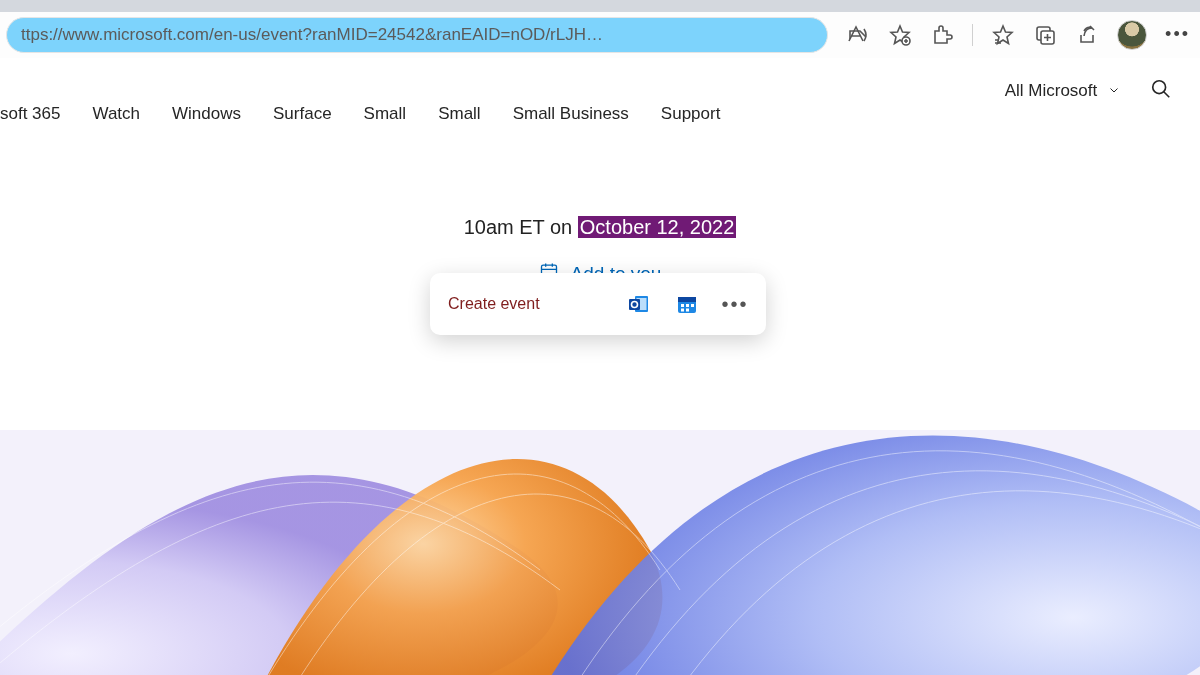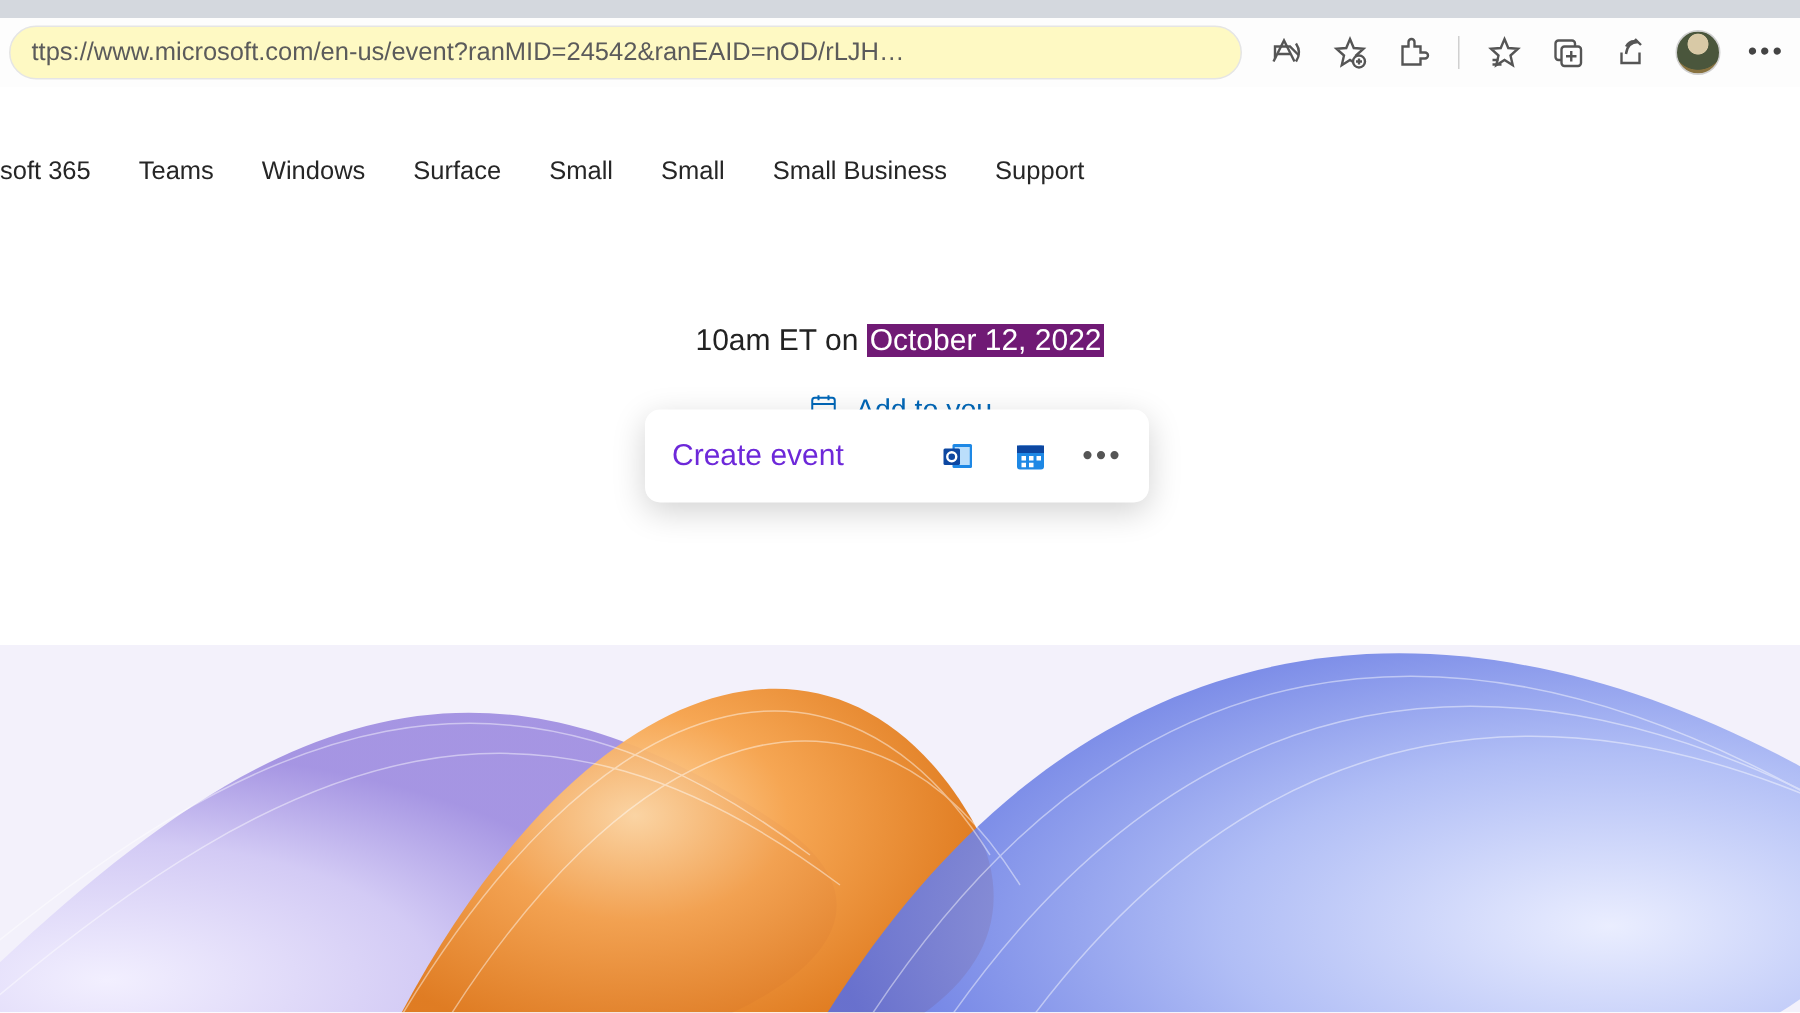--- a/index.html
+++ b/index.html
@@ -1,40 +1,40 @@
 <!DOCTYPE html>
 <html><head>
 <meta charset="utf-8">
 <style>
   * { box-sizing: border-box; margin: 0; padding: 0; }
   html, body { width: 1200px; height: 675px; font-family: "Segoe UI", Arial, sans-serif; overflow: hidden; background: #fff; }
   .tabstrip { height: 12px; background: #d4d8de; }
   .toolbar { display: flex; align-items: center; height: 46px; background: #fdfdfd; border-bottom: 1px solid #fdfdfd; padding: 0 10px 0 6px; }
-  .address { flex: 1; display: flex; align-items: center; height: 36px; background: #fef9c3; border: 1px solid #e5e5e5; border-radius: 18px; padding: 0 14px; font-size: 17px; color: #5b5b5b; }
+  .address { flex: 1; display: flex; align-items: center; height: 36px; background: #7dd3fc; border: 1px solid #e5e5e5; border-radius: 18px; padding: 0 14px; font-size: 17px; color: #5b5b5b; }
   .tool-icons { display: flex; align-items: center; gap: 18px; padding-left: 18px; }
   .tool-icons .sep { width: 1px; height: 22px; background: #d0d0d0; }
   .tool-icons .ico { width: 24px; height: 24px; display: flex; align-items: center; justify-content: center; }
   .tool-icons svg { stroke: #555; fill: none; stroke-width: 1.6; }
   .avatar { width: 30px; height: 30px; border-radius: 50%; background: radial-gradient(circle at 50% 30%, #d8c9a6 0 28%, #4a563c 30% 70%, #88723f 72% 100%); border: 1px solid #d0d0d0; }
   .more-dots { letter-spacing: 2px; font-size: 18px; color: #444; }
   .page { background: #fff; }
   .sitenav { display: flex; align-items: center; height: 66px; padding: 0 28px 0 0; }
   .nav-links { display: flex; gap: 32px; font-size: 17px; color: #262626; margin-top: 45px; }
   .nav-links .item { cursor: pointer; white-space: nowrap; }
   .nav-right { margin-left: auto; display: flex; align-items: center; gap: 30px; font-size: 17px; color: #262626; }
   .chev { display: inline-block; margin-left: 6px; }
   .search-ico svg { width: 22px; height: 22px; stroke: #262626; fill: none; stroke-width: 1.8; }
   .hero { text-align: center; padding-top: 74px; }
   .hero h1 { font-size: 36px; font-weight: 600; color: #111; }
   .dateline { margin-top: 18px; font-size: 20px; color: #222; }
   .dateline .hl { background: #701a75; color: #fff; padding: 0 2px; }
   .addcal { margin-top: 22px; display: inline-flex; align-items: center; gap: 12px; color: #0067b8; font-size: 19px; }
   .addcal .cal-ico svg { width: 20px; height: 20px; stroke: #0067b8; fill: none; stroke-width: 1.6; }
   .popover { position: absolute; left: 430px; top: 273px; width: 336px; height: 62px; background: #fff; border-radius: 10px; box-shadow: 0 6px 22px rgba(0,0,0,0.18); display: flex; align-items: center; padding: 0 18px; gap: 22px; }
-  .popover .lbl { font-size: 20px; color: #6d28d9; margin-right: auto; }
+  .popover .lbl { font-size: 16px; color: #7f1d1d; margin-right: auto; }
   .popover .pico { width: 26px; height: 26px; display: flex; align-items: center; justify-content: center; cursor: pointer; }
   .popover .pico.dots { font-size: 20px; color: #555; letter-spacing: 2px; }
   .banner { position: absolute; left: 0; top: 430px; width: 1200px; height: 245px; overflow: hidden; }
   .banner svg { width: 1200px; height: 245px; display: block; }
   .container { position: relative; width: 1200px; height: 675px; }
 </style>
 </head>
 <body>
 <div class="container">
 
@@ -87,27 +87,43 @@
     </span>
     <span class="avatar"></span>
     <span class="more-dots">•••</span>
   </div>
 </div>
 
 <div class="page">
   <div class="sitenav">
     <div class="nav-links">
       <span class="item">soft 365</span>
-      <span class="item">Teams</span>
+      <span class="item">Watch</span>
       <span class="item">Windows</span>
       <span class="item">Surface</span>
       <span class="item">Small</span>
       <span class="item">Small</span>
       <span class="item">Small Business</span>
       <span class="item">Support</span>
+    </div>
+    <div class="nav-right">
+      <span class="item">
+        <span>All Microsoft</span>
+        <span class="chev">
+          <svg width="12" height="12" viewBox="0 0 24 24" style="stroke:#262626;fill:none;stroke-width:2">
+                <path d="M5 9 L12 16 L19 9"></path>
+              </svg>
+        </span>
+      </span>
+      <span class="search-ico">
+        <svg viewBox="0 0 24 24">
+              <circle cx="10" cy="10" r="7"></circle>
+              <path d="M15 15 L21 21"></path>
+            </svg>
+      </span>
     </div>
   </div>
 
   <div class="hero">
     <div class="dateline">
       <span>10am ET on </span><span class="hl">October 12, 2022</span>
     </div>
     <div class="addcal">
       <span class="cal-ico">
         <svg viewBox="0 0 24 24">

